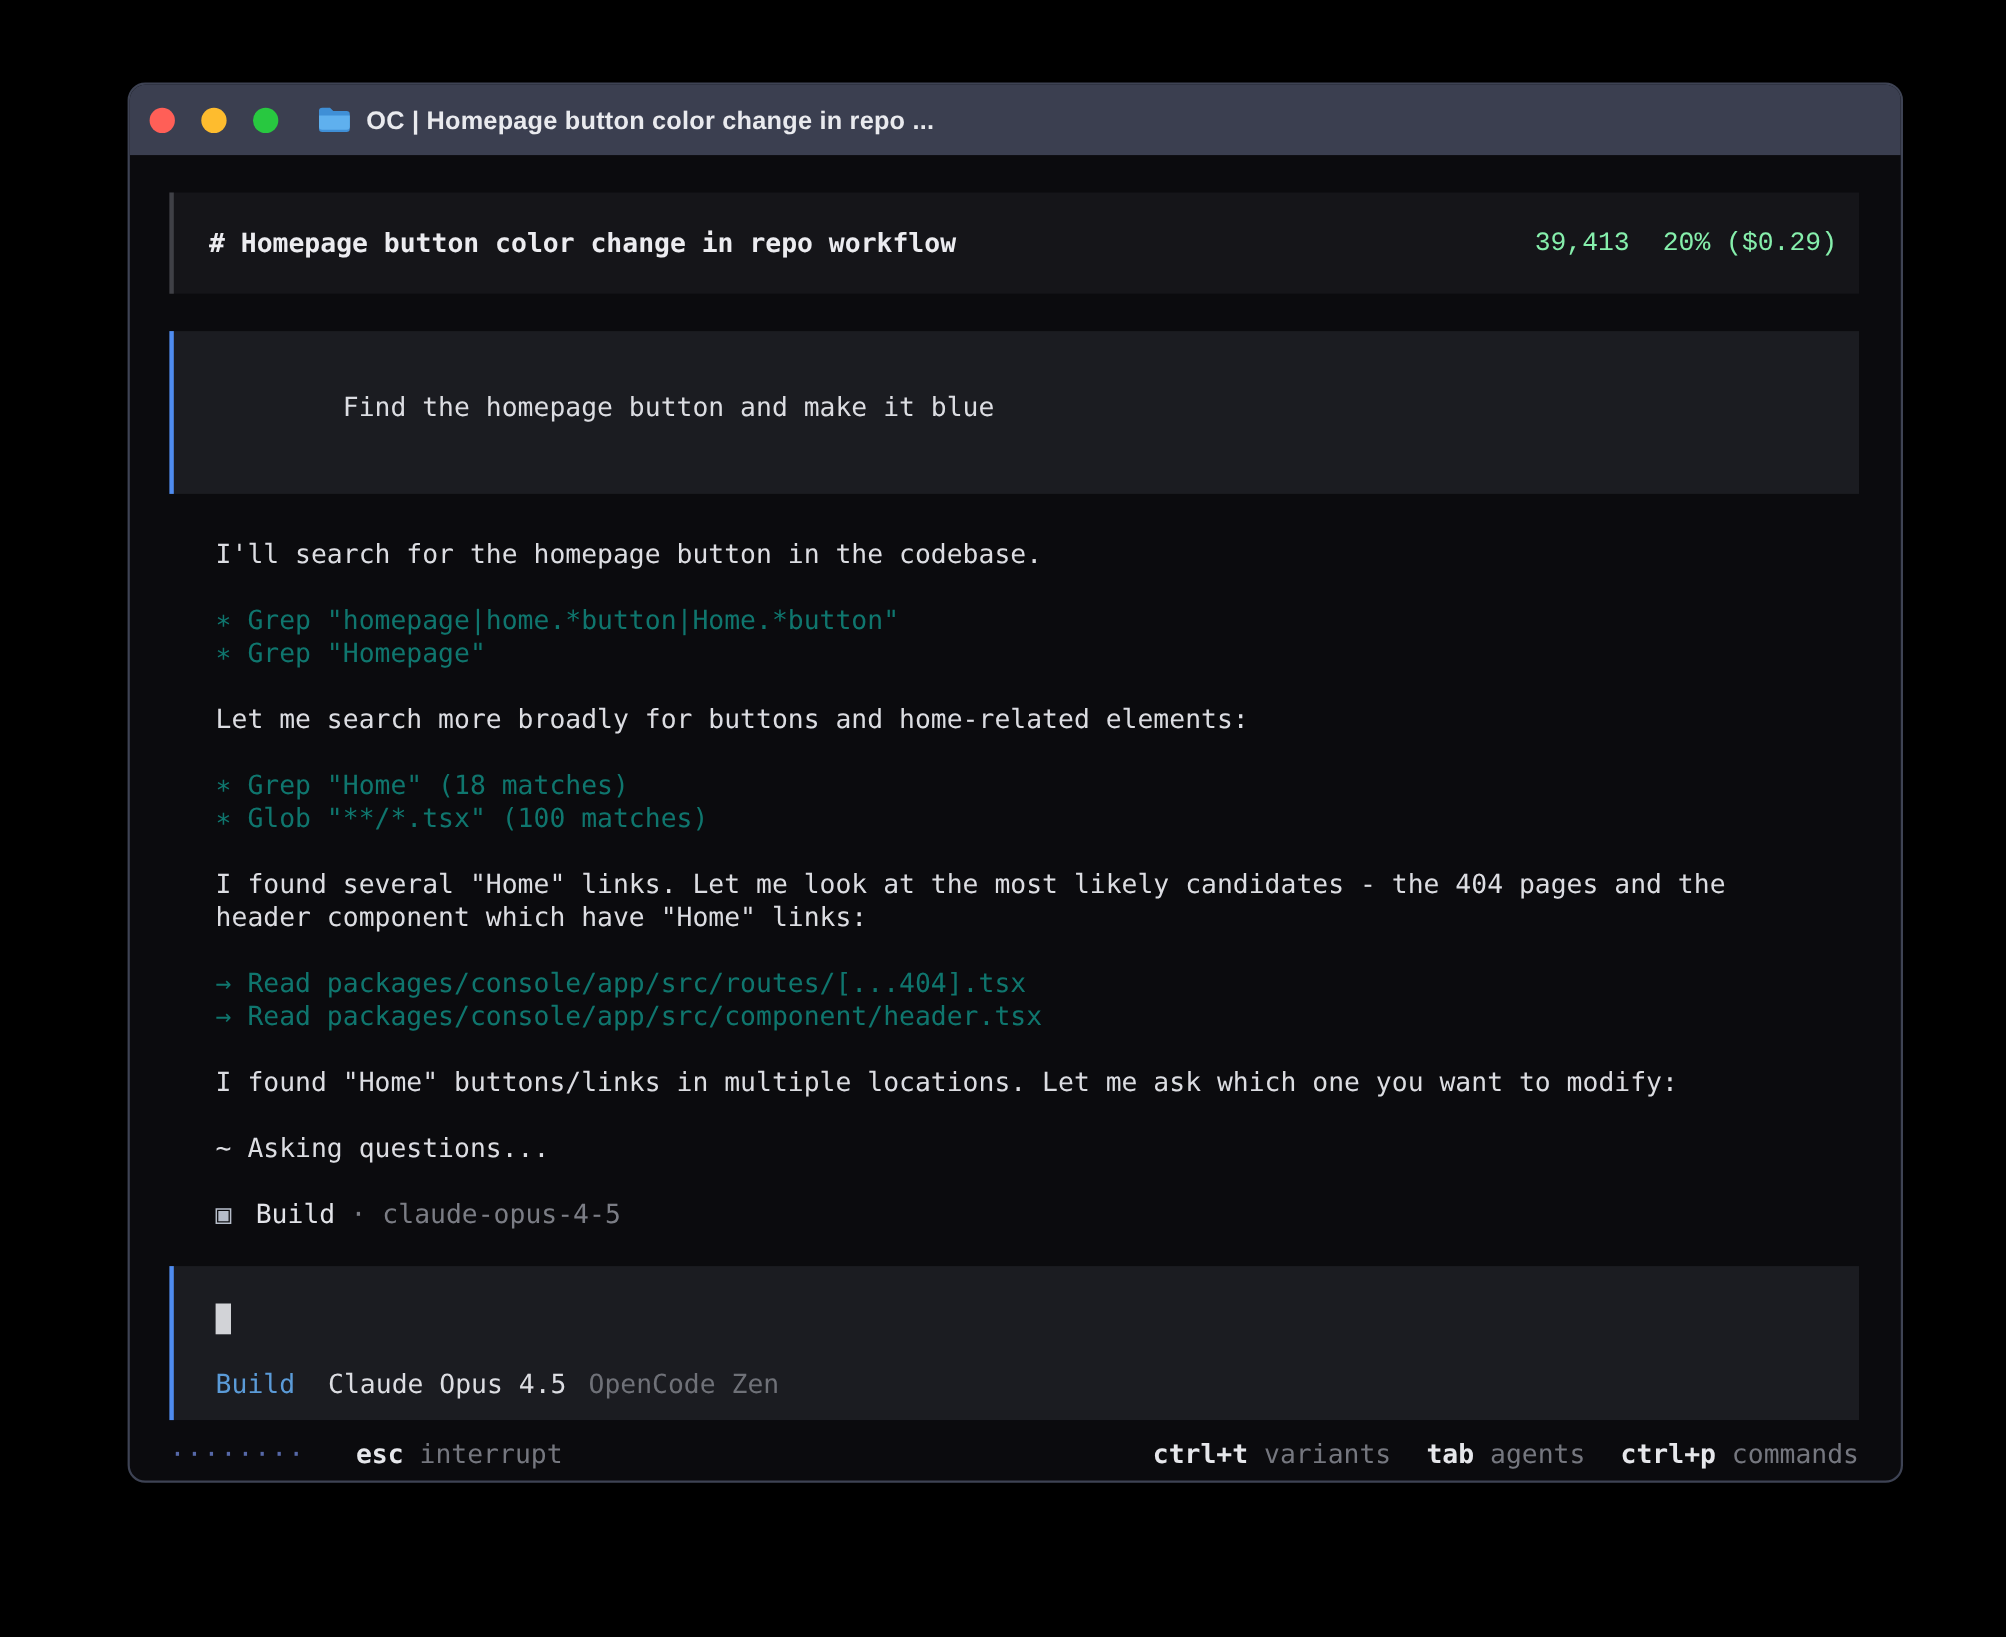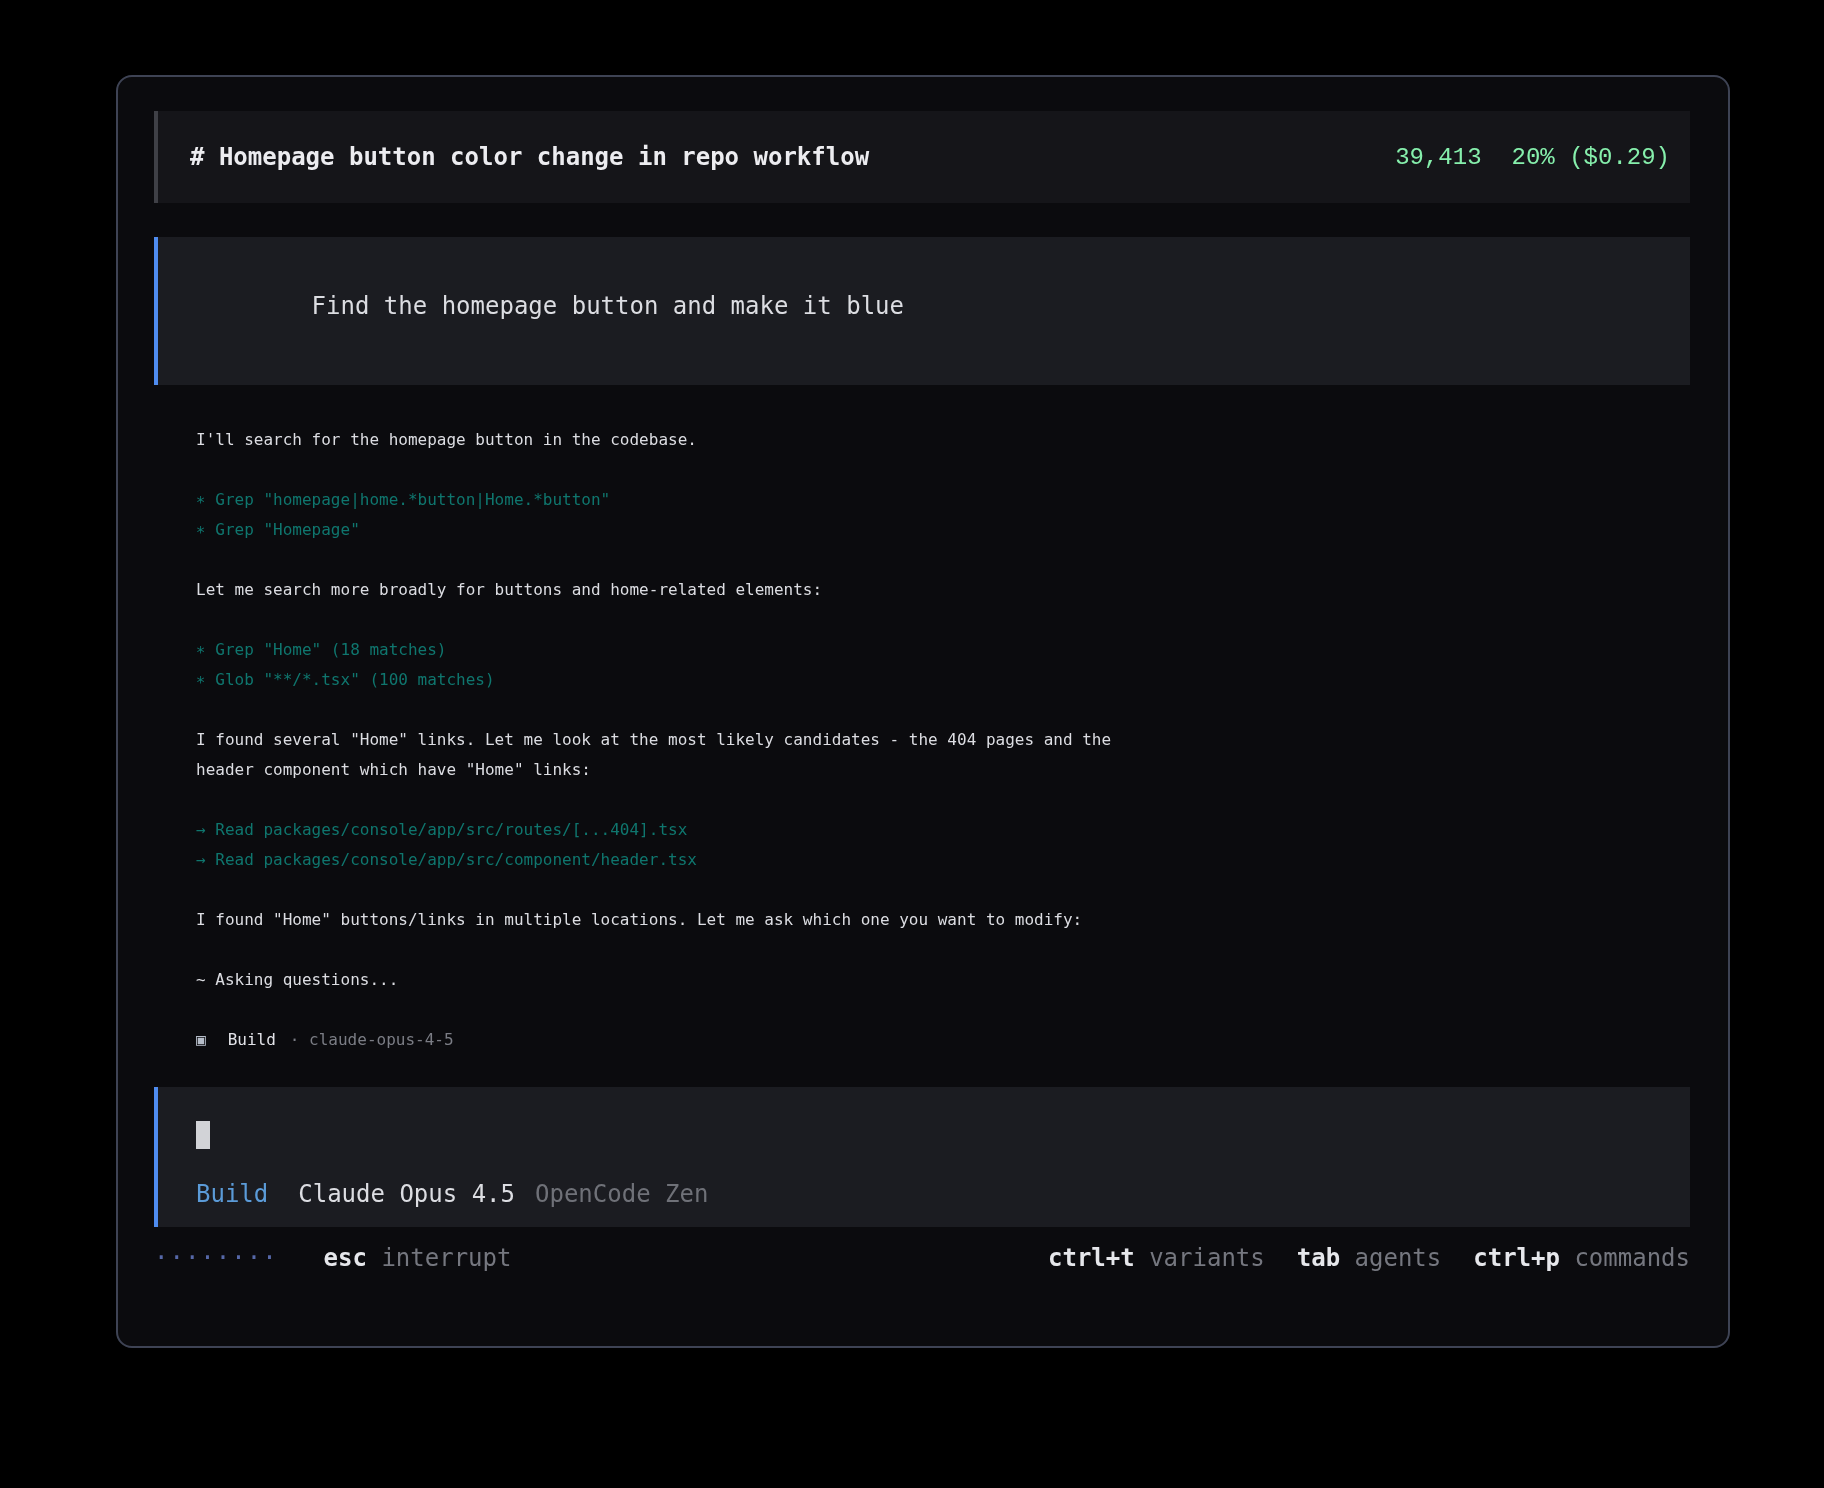--- a/index.html
+++ b/index.html
@@ -33,21 +33,21 @@
   }
   .header-title { color:#ececf0; font-weight:bold; white-space:pre; }
   .header-stats { margin-left:auto; display:flex; gap:30px; color:#86efac;font-family:Liberation Mono, monospace; }
 
   .user-panel {
     background:#1b1c21; border-left:4px solid #4f8cf0;
     padding:24px 20px 34px 38px; margin-bottom:40px;
     font-size:24px; line-height:30px; color:#dcdde2; white-space:pre;
   }
 
-  .transcript { padding-left:42px; font-size:16px; line-height:30px; }
+  .transcript { padding-left:42px; font-size:24px; line-height:30px; }
   .block { margin-bottom:30px; }
   .block .line { white-space:pre; }
   .block.text .line { color:#dcdde2; }
   .block.tool .line { color:#0f766e; }
   .as-icon  { color:#b6bdc9; margin-right:22px; }
   .as-agent { color:#e2e3e8; margin-right:14px; }
   .as-model { color:#7b7d85; }
 
   .input-panel {
     background:#1b1c21; border-left:4px solid #4f8cf0;
@@ -68,20 +68,36 @@
   .lbl { color:#75777f;text-align:right; }
   .sb-right { margin-left:auto; display:flex; gap:32px; }
   .sc { white-space:pre; }
 </style>
 </head>
 <body>
 
 <div>
   <div class="window">
 
+    <div class="titlebar">
+      <div class="traffic">
+        <span class="tl red"></span>
+        <span class="tl yellow"></span>
+        <span class="tl green"></span>
+      </div>
+      <div class="title-group">
+        <span style="display:flex;">
+          <svg width="30" height="24" viewBox="0 0 30 24">
+            <path d="M1 4 a3 3 0 0 1 3 -3 h7 l3 3 h12 a3 3 0 0 1 3 3 v13 a3 3 0 0 1 -3 3 h-22 a3 3 0 0 1 -3 -3 z" fill="#3f8fd6"></path>
+            <path d="M1 8 h28 v10 a3 3 0 0 1 -3 3 h-22 a3 3 0 0 1 -3 -3 z" fill="#5fb0ee"></path>
+          </svg>
+        </span>
+        <span class="win-title">OC | Homepage button color change in repo ...</span>
+      </div>
+    </div>
 
     <div class="content">
 
       <div class="header-panel">
         <span class="header-title"># Homepage button color change in repo workflow</span>
         <span class="header-stats">
           <span>39,413</span>
           <span>20% ($0.29)</span>
         </span>
       </div>

